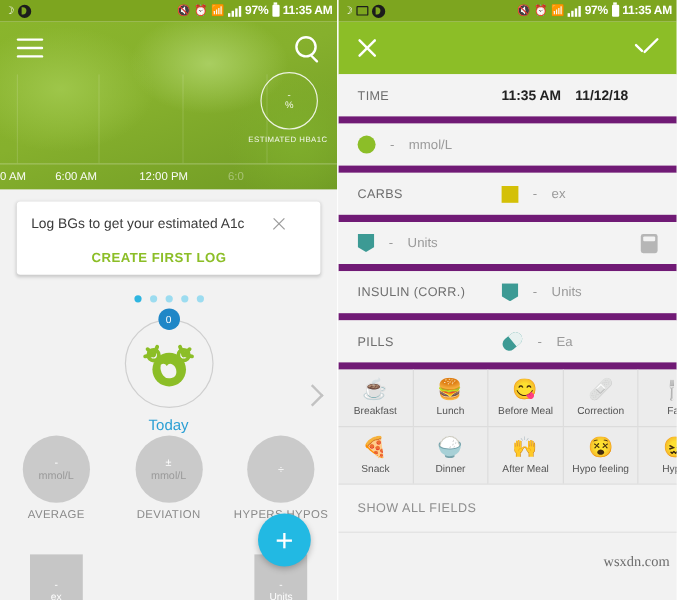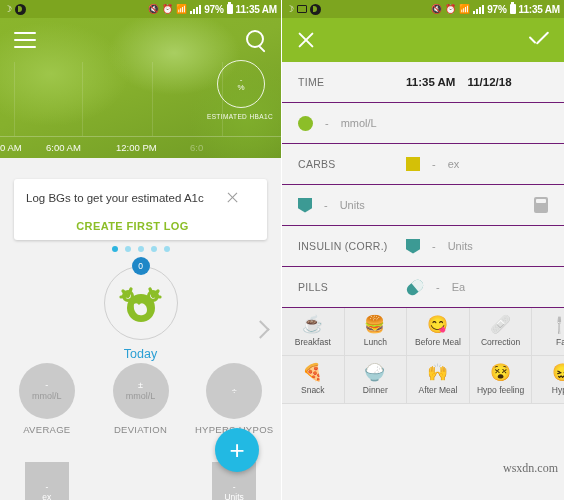--- a/index.html
+++ b/index.html
@@ -66,21 +66,20 @@
   .axis span { font-size: 9.5px; color: rgba(255,255,255,.95); position: absolute; white-space: nowrap; }
   .axis span.dim { color: rgba(255,255,255,.35); }
   .gridline { position:absolute; top:44px; bottom:22px; width:1px; background: rgba(255,255,255,.13); }
 
   
   .body-left { position: relative; height: 342px; background: #f2f2f2; }
   .notif {
     position: absolute; left: 14px; right: 14px; top: 10px;
     background: #fff; border-radius: 3px; padding: 12px 28px 8px 12px;
     box-shadow: 0 1px 3px rgba(0,0,0,.18);
-    margin-top: 11px;
   }
   .notif-top { display: flex; align-items: flex-start; }
   .notif-txt { font-size: 11.5px; color: #3b3b3b; line-height: 1.3; }
   .notif-x { margin-left: auto; width: 13px; height: 13px; position: relative; flex: none; cursor: pointer; }
   .notif-x:before, .notif-x:after { content:""; position:absolute; top:6px; left:0; width:13px; height:1.3px; background:#9b9b9b; }
   .notif-x:before { transform: rotate(45deg);} .notif-x:after { transform: rotate(-45deg);}
   .notif-cta { text-align: center; margin-top: 14px; font-size: 11px; font-weight: bold; color: #8cbe27; letter-spacing: .4px; cursor: pointer; }
 
   
   .mascot-wrap { position: absolute; left: 0; right: 0; top: 88px; display: flex; flex-direction: column; align-items: center; }
@@ -123,21 +122,21 @@
   
   .appbar-r { height: 44px; background: #8cbe27; display: flex; align-items: center; padding: 0 14px; }
   .close-x { width: 20px; height: 20px; position: relative; cursor: pointer; }
   .close-x:before, .close-x:after { content:""; position:absolute; top:9px; left:0; width:20px; height:2px; background:#fff; border-radius:1px;}
   .close-x:before{transform:rotate(45deg)} .close-x:after{transform:rotate(-45deg)}
   .check { margin-left: auto; width: 22px; height: 16px; position: relative; cursor: pointer; }
   .check:before { content:""; position:absolute; left:0; top:7px; width:9px; height:2px; background:#fff; transform:rotate(45deg); border-radius:1px;}
   .check:after { content:""; position:absolute; left:6px; top:5px; width:17px; height:2px; background:#fff; transform:rotate(-45deg); border-radius:1px;}
 
   .form { background: #f3f3f3; }
-  .frow { height: 41px; display: flex; align-items: center; padding: 7px 16px; border-bottom: 1px solid #701a75; background: #f3f3f3; }
+  .frow { height: 41px; display: flex; align-items: center; padding: 7px 16px; border-bottom: 6px solid #701a75; background: #f3f3f3; gap: 12px; }
   .frow .k { font-size: 10.5px; color: #6e6e6e; letter-spacing: .3px; width: 108px; flex: none; }
   .frow .vals { display: flex; align-items: center; gap: 12px; font-size: 11.5px; }
   .frow .time { font-weight: bold; color: #222; font-size: 11.5px; }
   .dash { color: #9a9a9a; font-size: 11px; }
   .unit { color: #9a9a9a; font-size: 11px; }
   .sw { flex: none; }
   .sw.circle { width: 15px; height: 15px; border-radius: 50%; background: #8cbe28; }
   .sw.square { width: 14px; height: 14px; background: #d4c007; }
   .sw.pocket { width: 14px; height: 15px; background: #3c9a94; clip-path: polygon(0 0,100% 0,100% 72%,50% 100%,0 72%); }
   .calc { margin-left: auto; width: 14px; height: 16px; background: #b6b6b6; border-radius: 2px; position: relative; }
@@ -420,16 +419,19 @@
           <div class="gl">😵</div>
           <div class="tl">Hypo feeling</div>
         </div>
         <div class="tag">
           <div class="gl">😖</div>
           <div class="tl">Hyper</div>
         </div>
       </div>
     </div>
 
+    <div class="showall">
+      <span>SHOW ALL FIELDS</span>
+    </div>
 
     <div class="watermark">wsxdn.com</div>
   </div>
 </div>
 
 </body></html>

